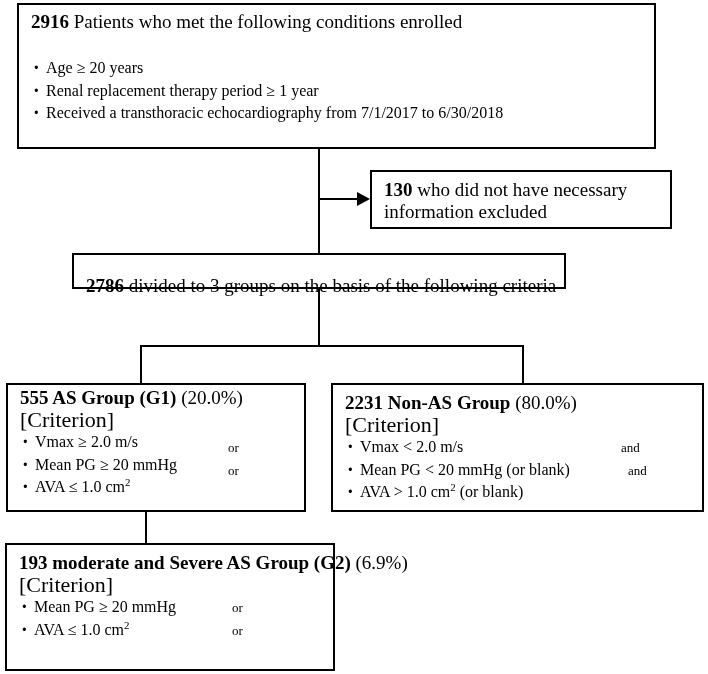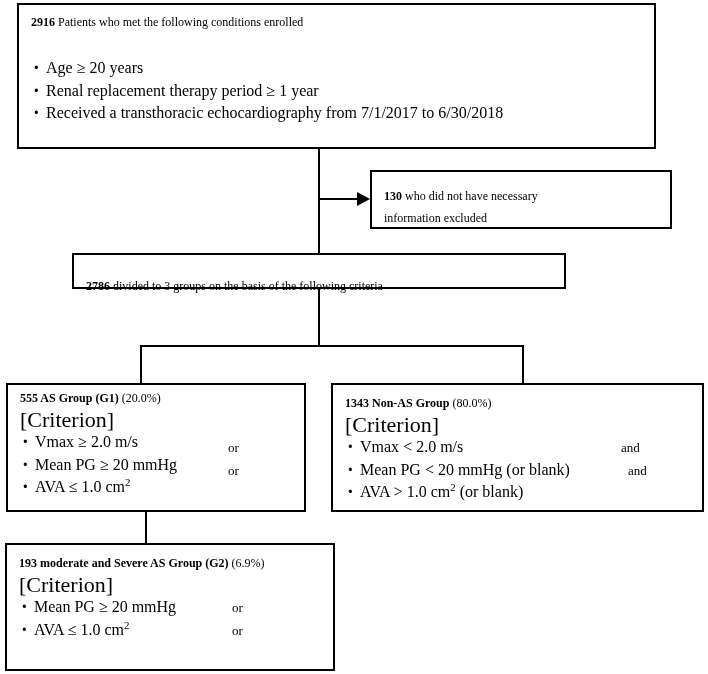--- a/index.html
+++ b/index.html
@@ -23,21 +23,21 @@
     border: 2px solid #000000;
     background: #ffffff;
     z-index: 3;
   }
 
   .box-inner {
     padding: 6px 10px 4px 12px;
   }
 
   .title-line {
-    font-size: 12px;
+    font-size: 19px;
     line-height: 22px;
     white-space: nowrap;
   }
   .b { font-weight: bold; }
 
   .bullets {
     margin: 0;
     padding: 0;
     list-style: none;
   }
@@ -122,21 +122,21 @@
       </div>
       <ul class="bullets" style="margin-top:24px;">
         <li>Age ≥ 20 years</li>
         <li>Renal replacement therapy period ≥ 1 year</li>
         <li>Received a transthoracic echocardiography from 7/1/2017 to 6/30/2018</li>
       </ul>
     </div>
   </div>
 
   <div class="box" id="box-excluded">
-    <div class="box-inner" style="padding-top:13px;border-radius:25px;">
+    <div class="box-inner" style="padding-top:7px;border-radius:25px;">
       <div class="title-line">
         <span class="b">130</span><span> who did not have necessary</span>
       </div>
       <div class="title-line">information excluded</div>
     </div>
   </div>
 
   <div class="box" id="box-divided">
     <div class="box-inner" style="padding-top:20px;">
       <div class="title-line">
@@ -157,21 +157,21 @@
         <li><span>AVA ≤ 1.0 cm</span><sup>2</sup></li>
       </ul>
       <span class="conj" style="left:220px; top:52px;">or</span>
       <span class="conj" style="left:220px; top:74.5px;">or</span>
     </div>
   </div>
 
   <div class="box" id="box-nonas">
     <div class="box-inner" style="padding-top:7px; position:relative;">
       <div class="title-line">
-        <span class="b">1343</span><span class="b"> Non-AS Group</span><span> (80.0%)</span>
+        <span class="b">2231</span><span class="b"> Non-AS Group</span><span> (80.0%)</span>
       </div>
       <div class="crit">[Criterion]</div>
       <ul class="bullets">
         <li><span>Vmax &lt; 2.0 m/s</span></li>
         <li><span>Mean PG &lt; 20 mmHg (or blank)</span></li>
         <li><span>AVA &gt; 1.0 cm</span><sup>2</sup><span> (or blank)</span></li>
       </ul>
       <span class="conj" style="left:288px; top:52px;">and</span>
       <span class="conj" style="left:295px; top:74.5px;">and</span>
     </div>

